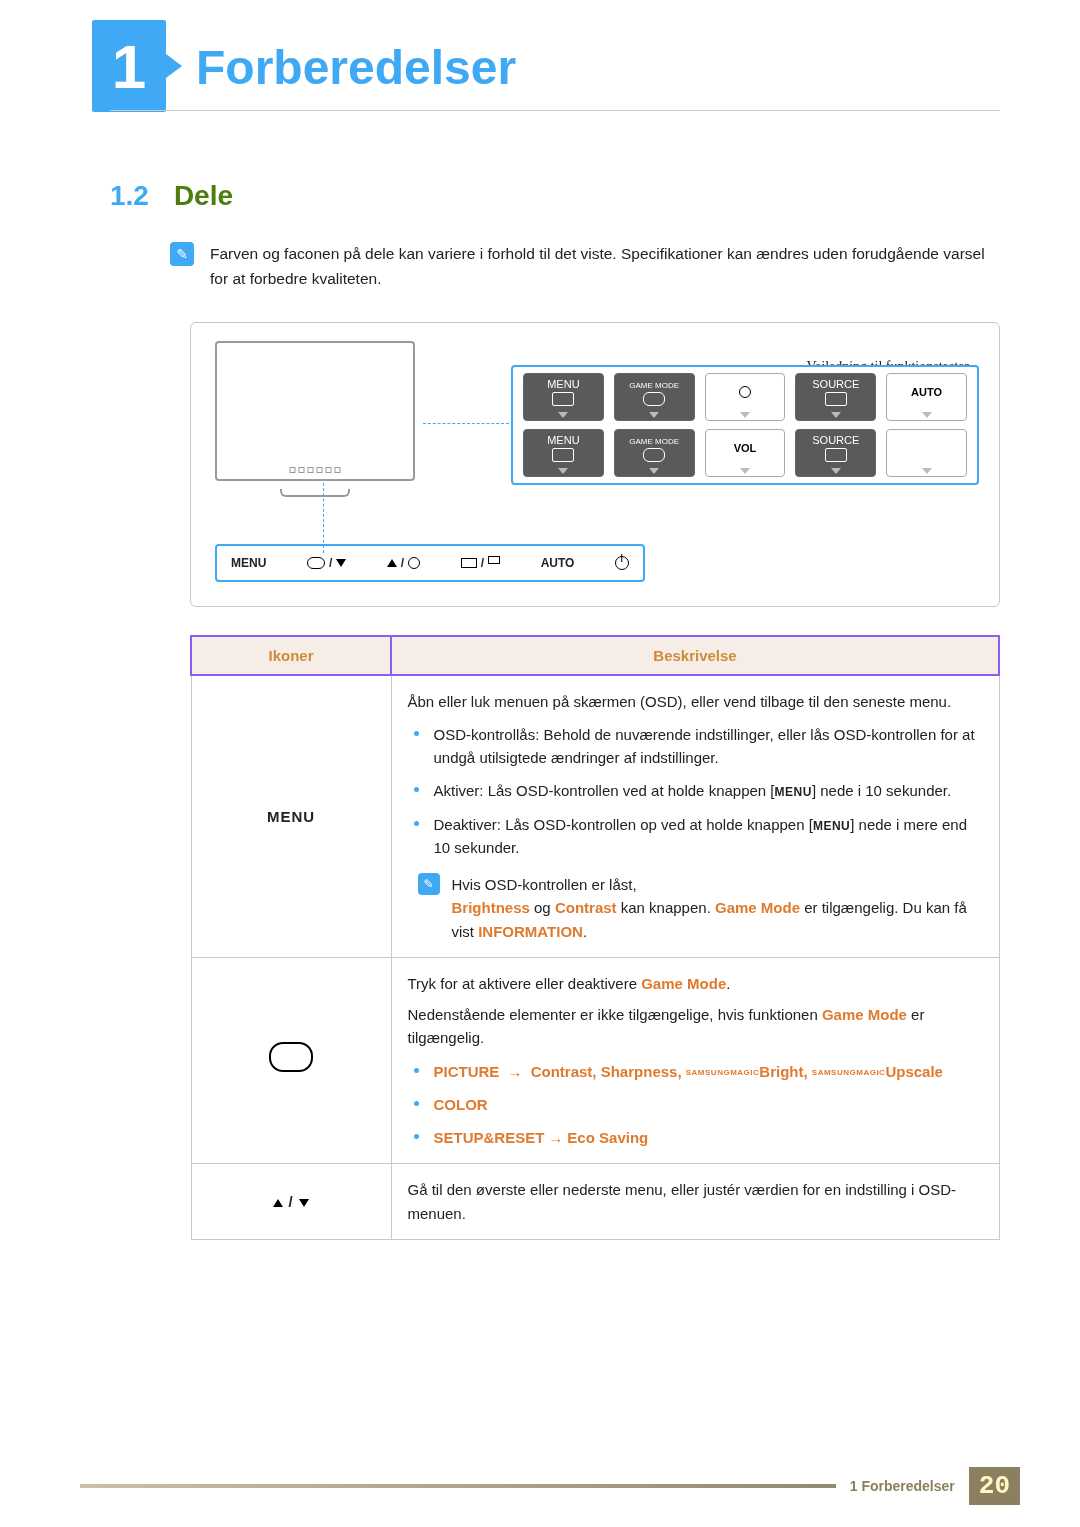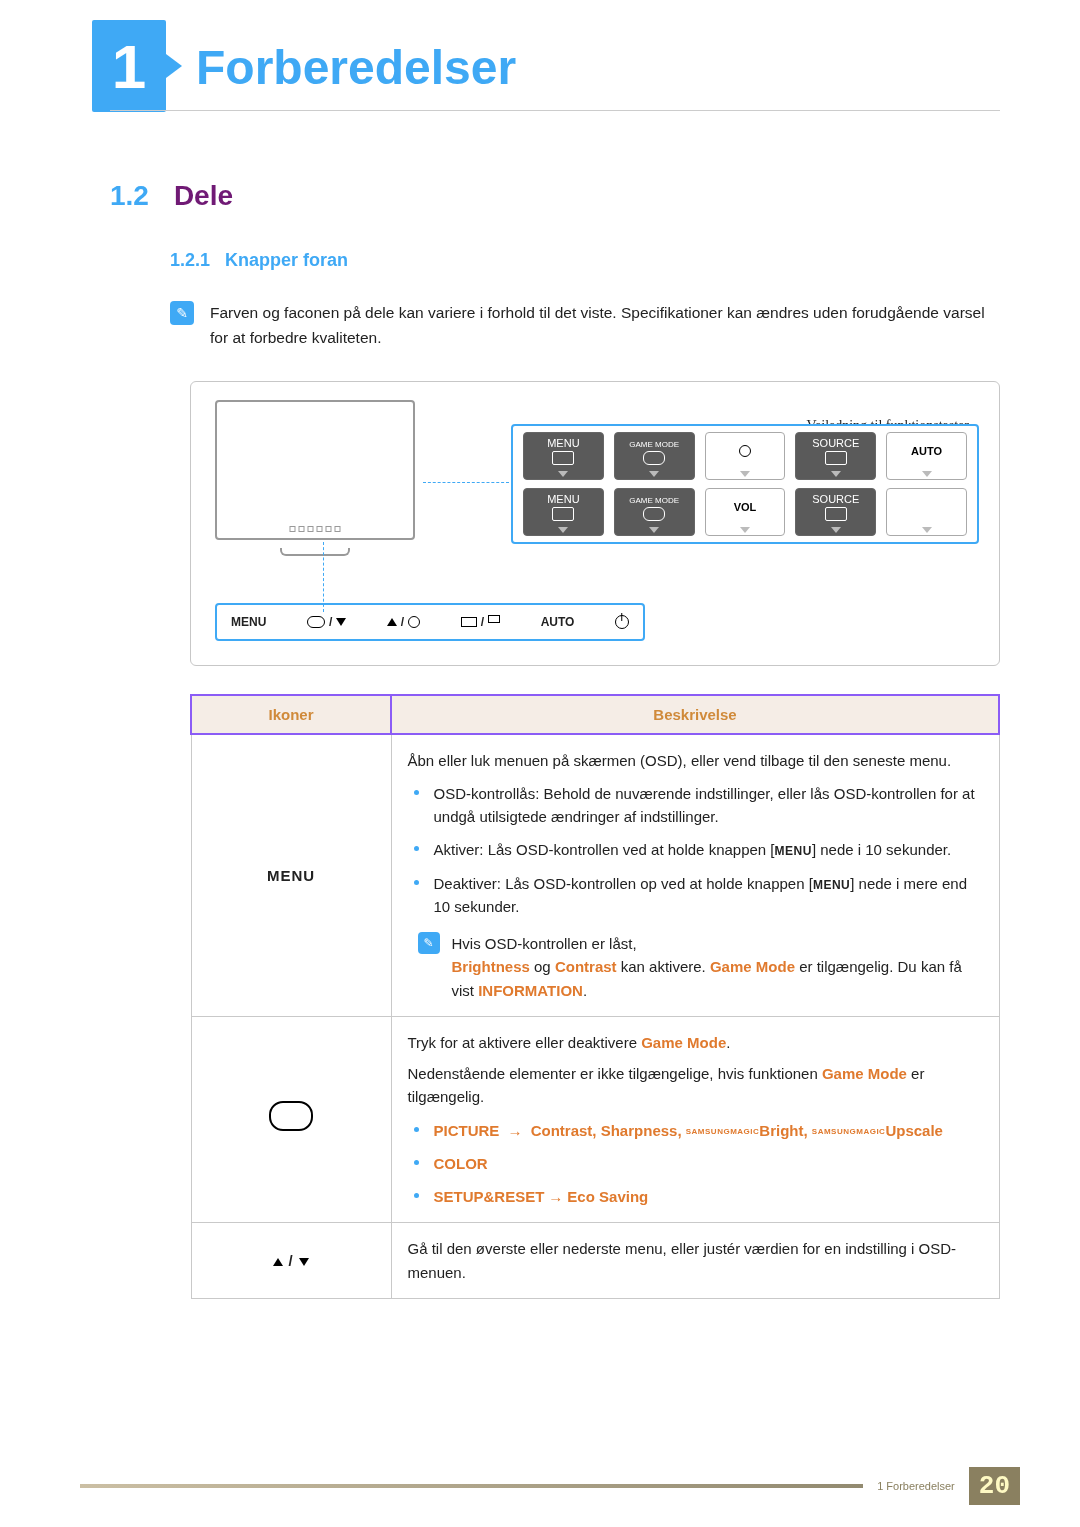--- a/index.html
+++ b/index.html
@@ -36,21 +36,21 @@
     color: #3fa9f5; font-size: 48px; font-weight: bold;
   }
   .chapter-rule {
     position: absolute; top: 110px; left: 110px; right: 80px;
     border-top: 1px solid #ccc;
   }
 
   .content { position: absolute; top: 180px; left: 110px; right: 80px; }
 
   .section-num { color: #3fa9f5; font-size: 28px; font-weight: bold; display:inline-block; width:60px; }
-  .section-title { color: #701a75; font-size: 28px; font-weight: bold; }
+  .section-title { color: #4d7c0f; font-size: 28px; font-weight: bold; }
   .subsection { margin-top: 38px; margin-left: 60px; color: #3fa9f5; font-size: 18px; font-weight: bold; }
 
   .note-row { margin-top: 30px; margin-left: 60px; display:flex; gap:16px; }
   .note-icon { width:24px; height:24px; background:#3fa9f5; border-radius:4px; display:flex; align-items:center; justify-content:center; color:#fff; flex:0 0 24px; font-size:14px;}
   .note-text { font-size: 15.5px; line-height: 1.6; }
 
   
   .diagram-box { margin-top: 30px; margin-left: 80px; border: 1px solid #c7c7c7; border-radius:6px; padding:18px 24px 24px 24px; position:relative; }
   .monitor { width:200px; height:140px; border:2px solid #999; border-radius:4px; display:inline-block; position:relative; }
   .monitor-stand { position:absolute; left:50%; transform:translateX(-50%); bottom:-18px; width:70px; height:8px; border:2px solid #999; border-top:none; border-radius:0 0 6px 6px; }
@@ -87,41 +87,36 @@
   .inline-menu { font-weight:bold; font-size:12px; letter-spacing:0.5px; }
   .small-note { display:flex; gap:12px; margin-top:14px; padding-left:10px;}
   .small-note .note-icon{flex:0 0 22px;width:22px;height:22px;font-size:12px;}
   .magic-stack{display:inline-flex;line-height:0.7;font-size:8px;font-weight:bold;letter-spacing:0.5px;vertical-align:middle;color:#e07a2e;}
   .arrow{display:inline-block;margin:0 4px;}
   .big-gamepad{width:44px;height:30px;border:2.5px solid #000;border-radius:14px;display:inline-block;}
 
   
   .footer { position:absolute; bottom:22px; left:80px; right:60px; display:flex; align-items:center; gap:14px; }
   .footer-line { flex:1; height:4px; background:linear-gradient(to right,#cbbfa4,#928a70); }
-  .footer-text { color:#8a8060; font-size:11px; font-weight:normal; }
+  .footer-text { color:#8a8060; font-size:14px; font-weight:bold; }
   .footer-page { background:#8a8060; color:#fef9c3; font-size:26px; font-weight:bold; padding:4px 10px;font-family:Liberation Mono, monospace; }
 </style>
 </head>
 <body>
 
 <div class="chapter-tab">1</div>
 <div class="chapter-title">Forberedelser</div>
 <div class="chapter-rule"></div>
 
 <div class="content">
   <div>
     <span class="section-num">1.2</span>
     <span class="section-title">Dele</span>
   </div>
 
-  <div class="subsection">
-    <span>1.2.1</span>
-    &nbsp;
-    <span>Knapper foran</span>
-  </div>
 
   <div class="note-row">
     <div class="note-icon">✎</div>
     <div class="note-text">Farven og faconen på dele kan variere i forhold til det viste. Specifikationer kan ændres uden forudgående varsel for at forbedre kvaliteten.</div>
   </div>
 
   <div class="diagram-box">
     <div class="monitor">
       <div class="monitor-buttons">
         <span></span>
@@ -187,21 +182,21 @@
             </li>
             <li>
               <span>Deaktiver: Lås OSD-kontrollen op ved at holde knappen [</span><span class="inline-menu">MENU</span><span>] nede i mere end 10 sekunder.</span>
             </li>
           </ul>
           <div class="small-note">
             <div class="note-icon">✎</div>
             <div>
               <div>Hvis OSD-kontrollen er låst,</div>
               <div>
-                <span class="orange">Brightness</span><span> og </span><span class="orange">Contrast</span><span> kan aktivere. </span><span class="orange">Game Mode</span><span> er tilgængelig. Du kan få vist </span><span class="orange">INFORMATION</span><span>.</span>
+                <span class="orange">Brightness</span><span> og </span><span class="orange">Contrast</span><span> kan knappen. </span><span class="orange">Game Mode</span><span> er tilgængelig. Du kan få vist </span><span class="orange">INFORMATION</span><span>.</span>
               </div>
             </div>
           </div>
         </td>
       </tr>
       <tr>
         <td class="icon-col"><span class="big-gamepad"></span></td>
         <td>
           <div><span>Tryk for at aktivere eller deaktivere </span><span class="orange">Game Mode</span><span>.</span></div>
           <div style="margin-top:8px;"><span>Nedenstående elementer er ikke tilgængelige, hvis funktionen </span><span class="orange">Game Mode</span><span> er tilgængelig.</span></div>

